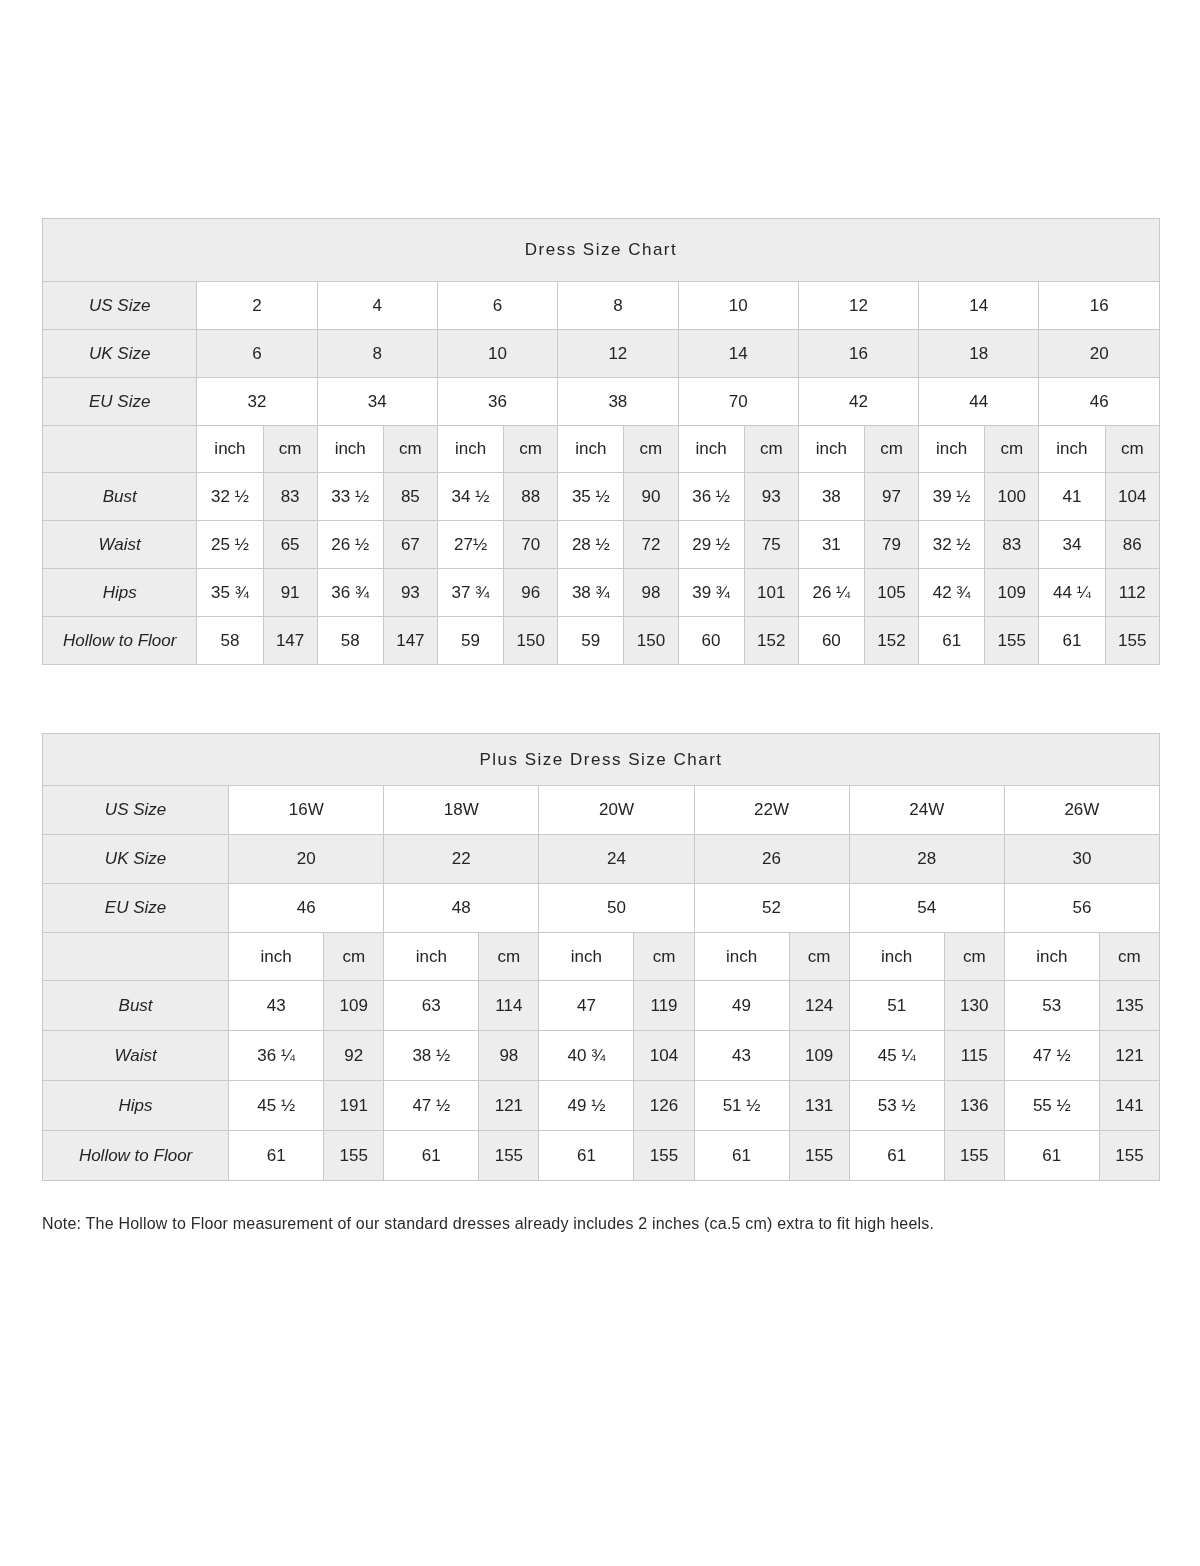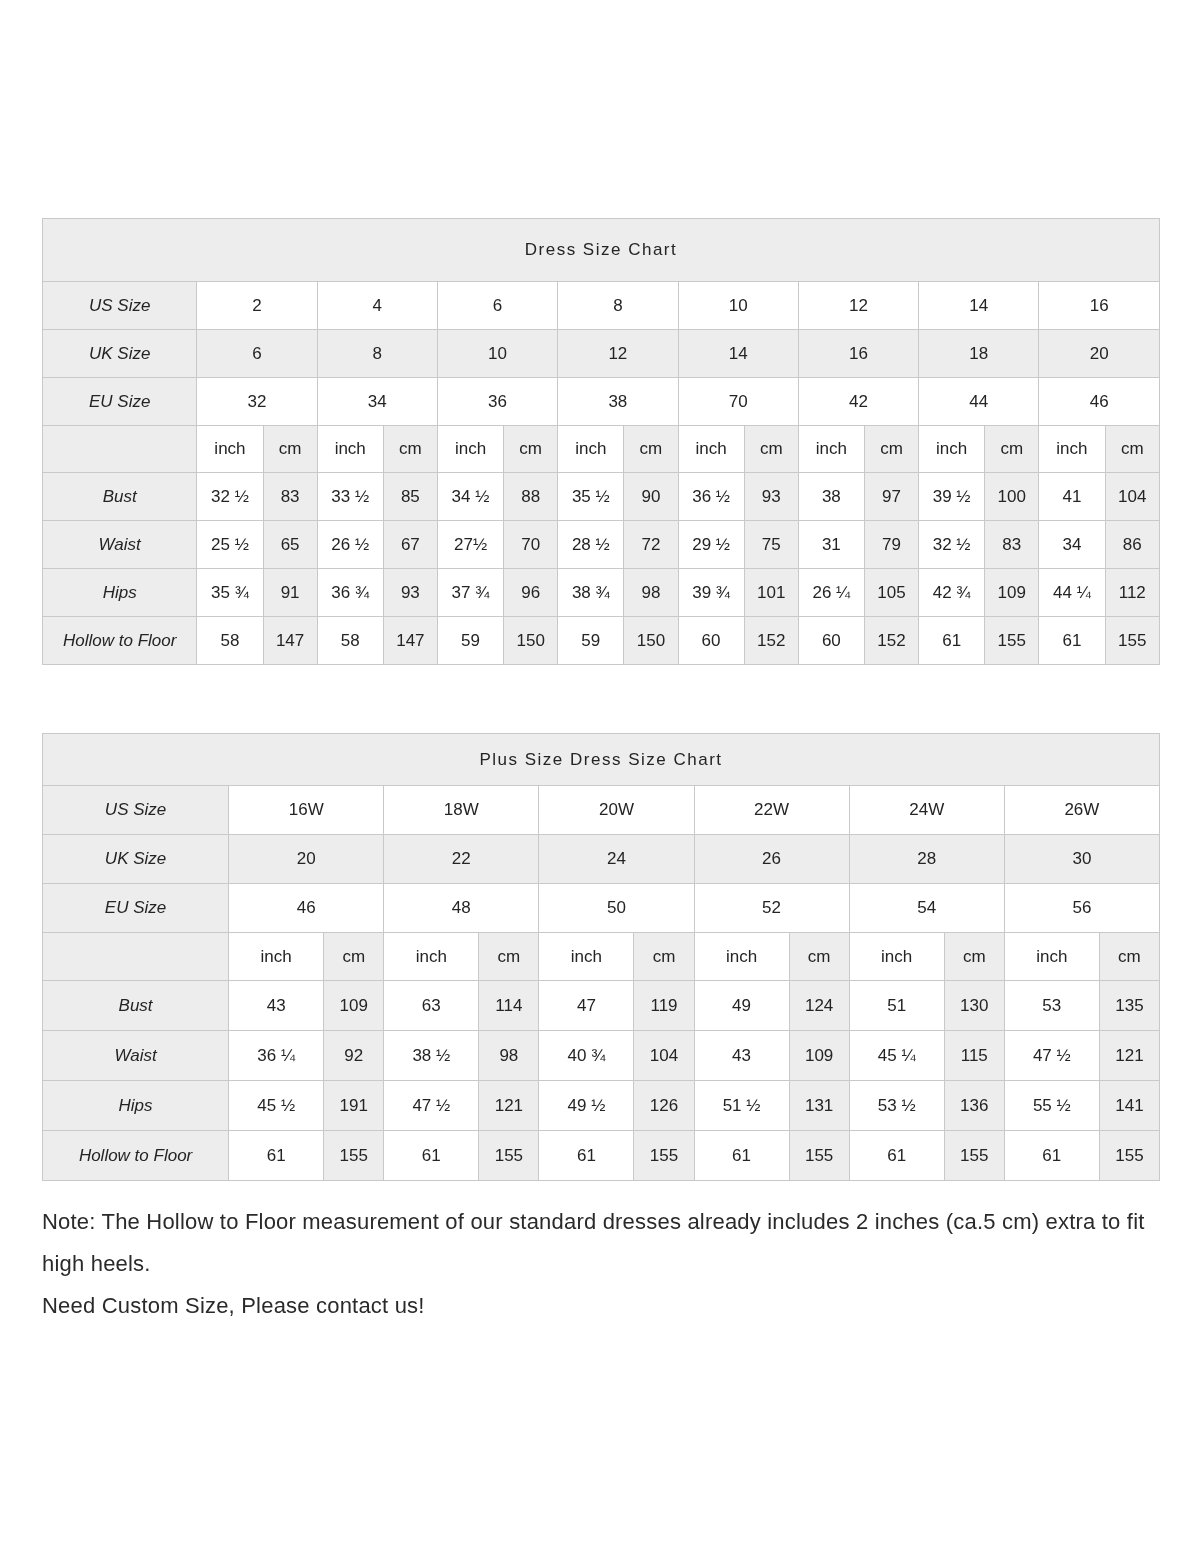--- a/index.html
+++ b/index.html
@@ -51,22 +51,22 @@
   .t1 { margin-top: 68px; }
   .t1 .col-label { width: 186px; }
   .t1 .col-inch  { width: 95px; }
   .t1 .col-cm    { width: 60px; }
   .t1 .r-title { height: 52px; }
   .t1 .r-size  { height: 49px; }
   .t1 .r-unit  { height: 48px; }
   .t1 .r-meas  { height: 50px; }
 
   .note {
-    margin-top: 20px;
-    font-size: 22px;
+    margin-top: 28px;
+    font-size: 16px;
     line-height: 1.9;
     letter-spacing: 0.2px;
     color: #2a2a2a;
     max-width: 1120px;
   }
   .note p { margin: 0; }
 </style>
 </head>
 <body>
 
@@ -347,16 +347,15 @@
           <td>61</td>
           <td class="shaded">155</td>
           <td>61</td>
           <td class="shaded">155</td>
         </tr>
       </tbody>
     </table>
 
   <div class="note">
     <p>Note: The Hollow to Floor measurement of our standard dresses already includes 2 inches (ca.5 cm) extra to fit high heels.</p>
-    <p>Need Custom Size, Please contact us!</p>
   </div>
 
 </div>
 
 </body></html>

